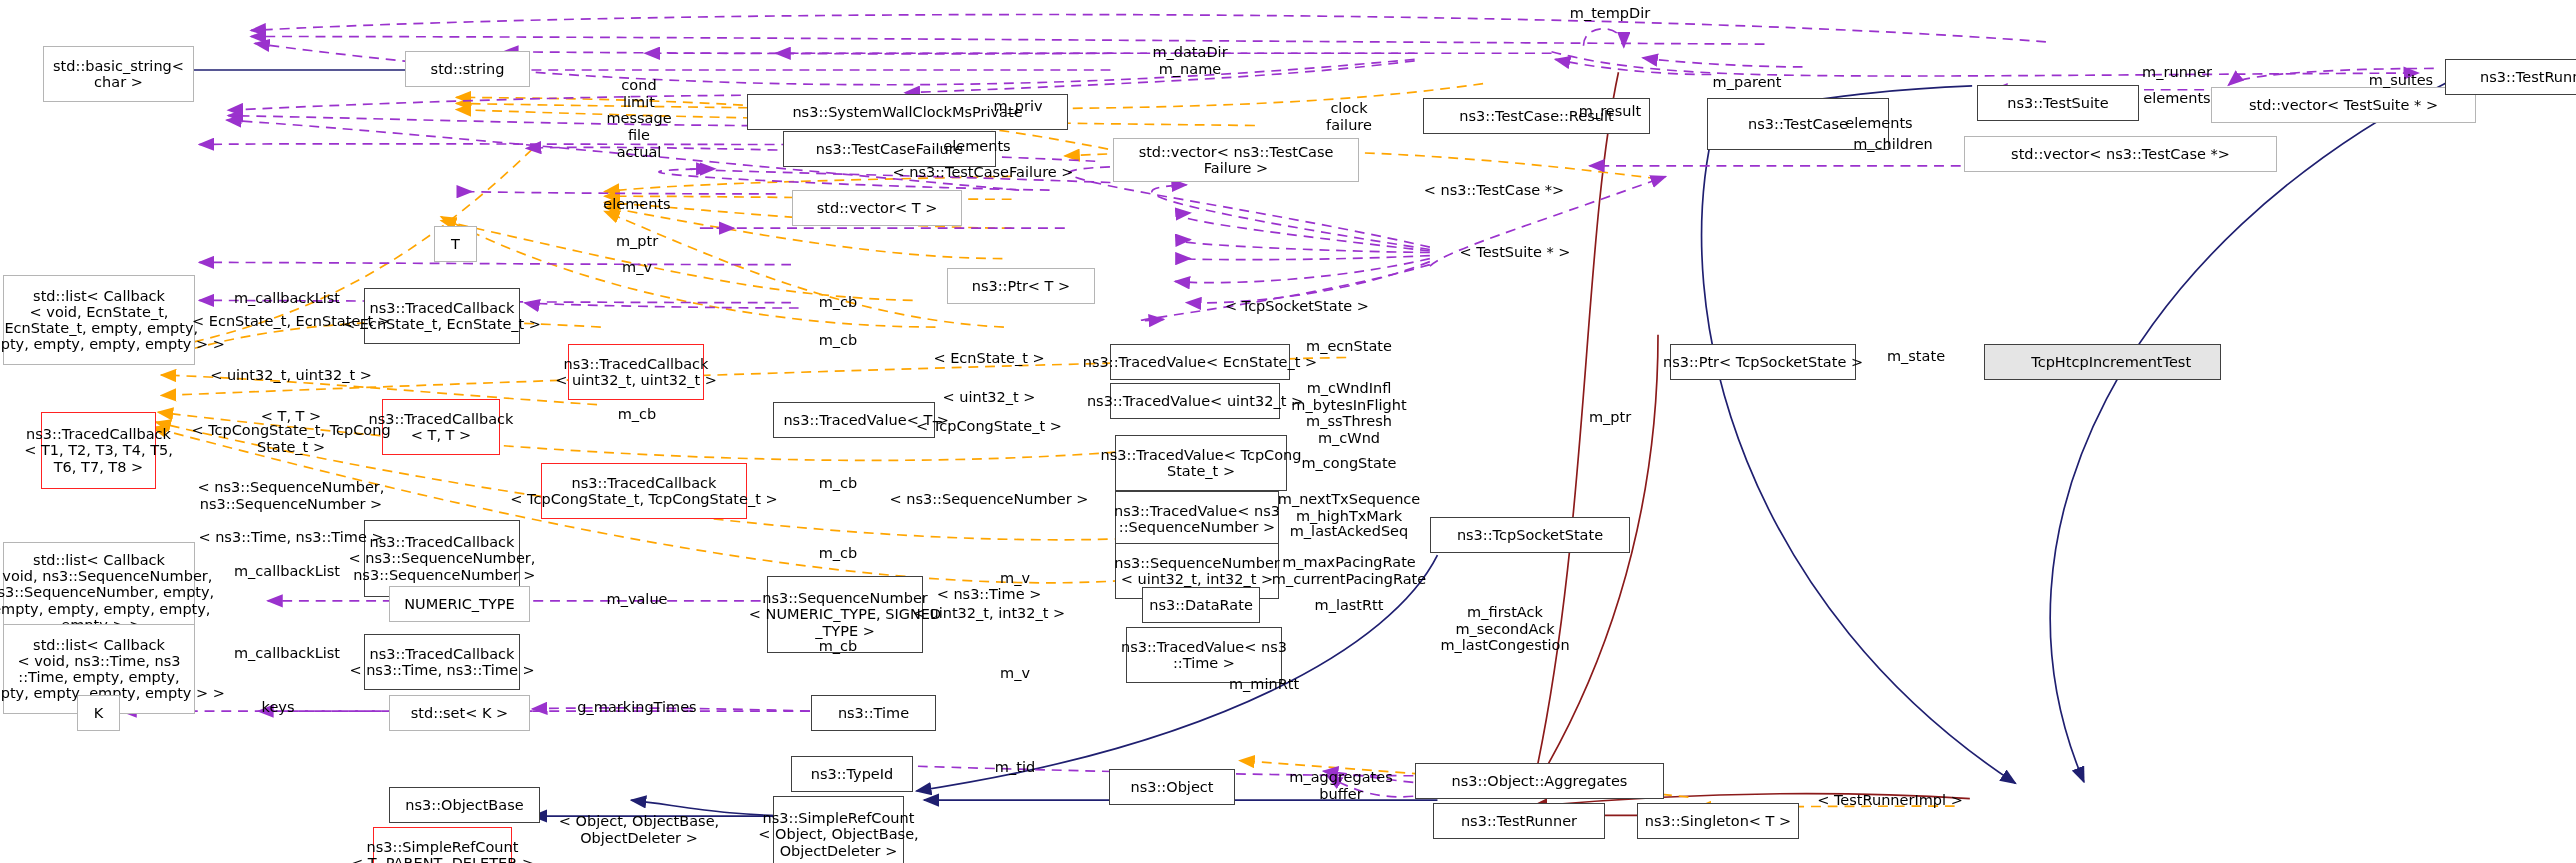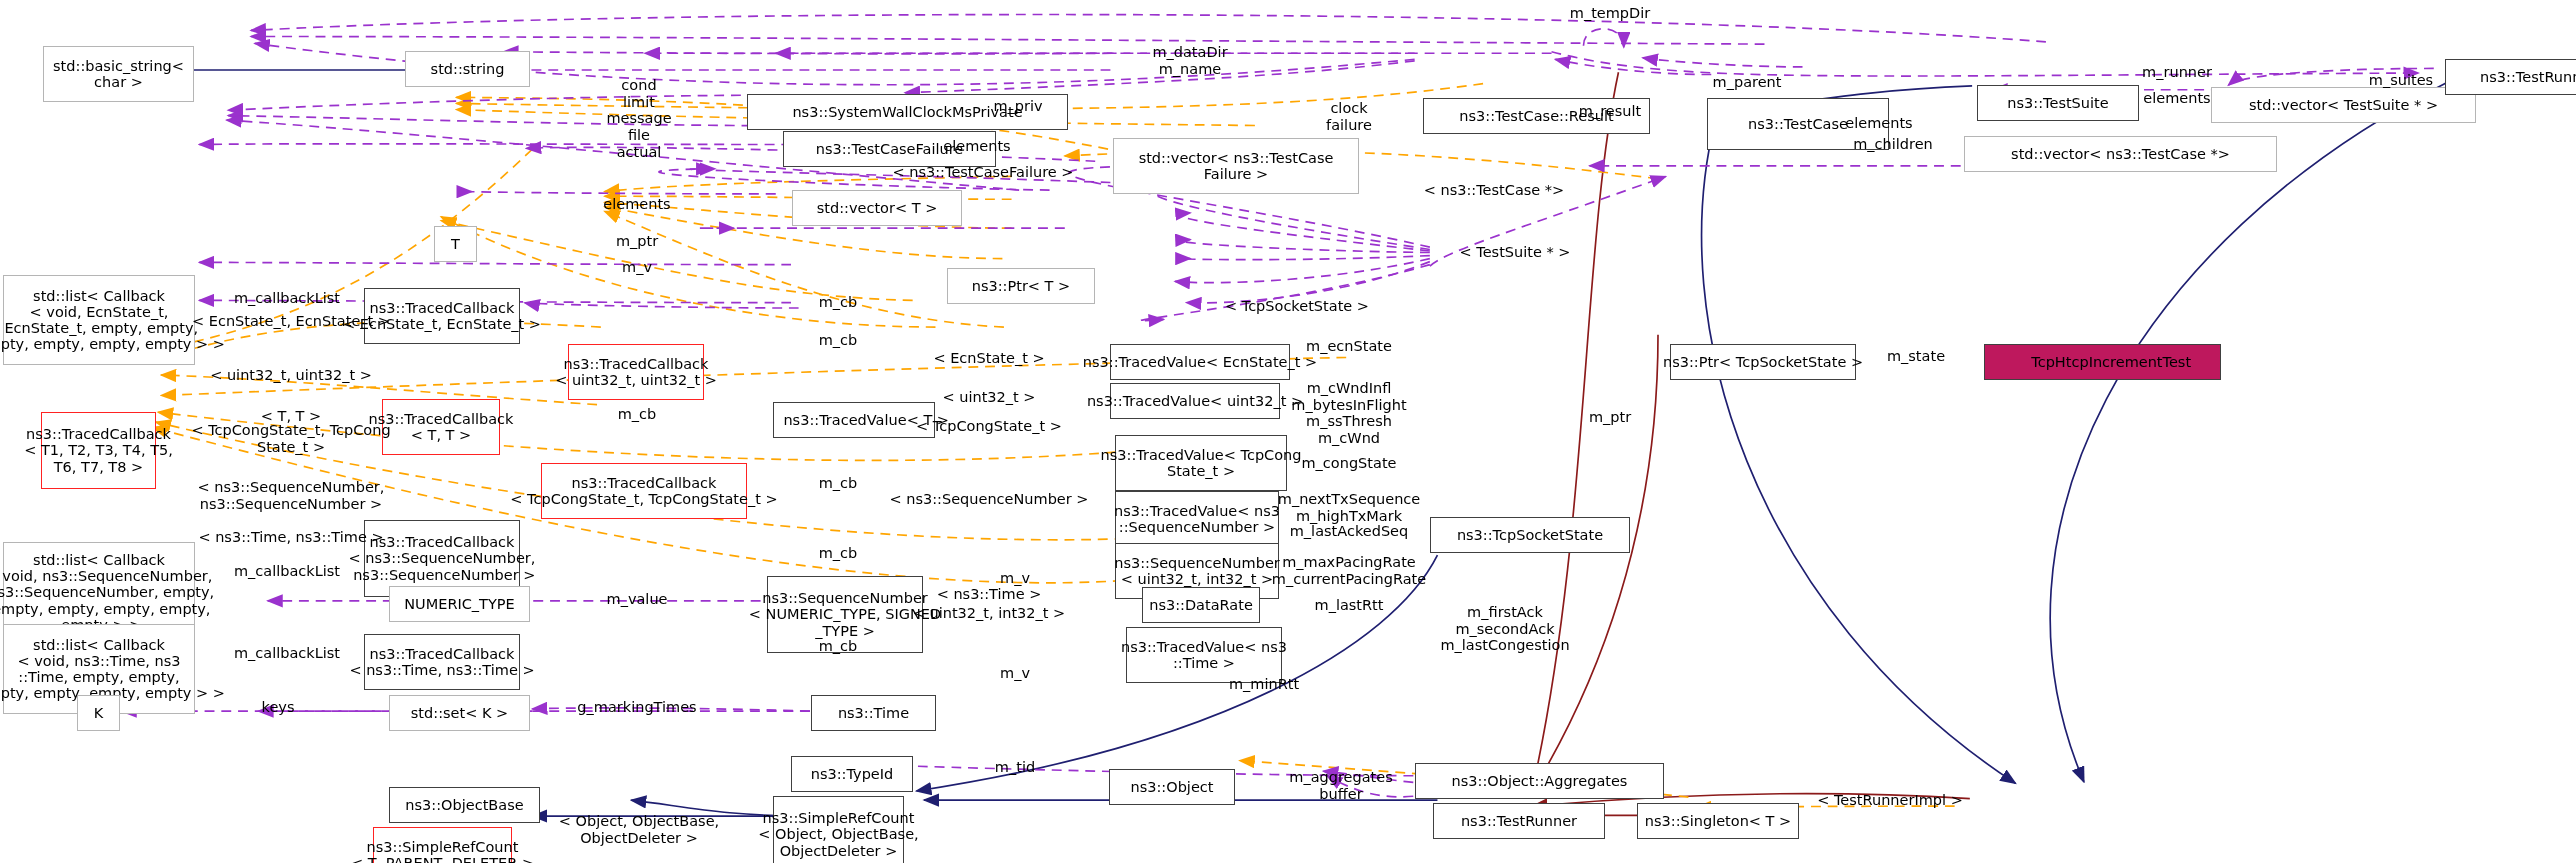--- a/index.html
+++ b/index.html
@@ -5,21 +5,21 @@
   html,body{margin:0;padding:0;background:#ffffff;}
   #canvas{position:relative;width:2576px;height:864px;background:#ffffff;
           font-family:"DejaVu Sans","Liberation Sans",sans-serif;}
   svg#edges{position:absolute;left:0;top:0;width:2576px;height:864px;overflow:visible;}
   .node{position:absolute;box-sizing:border-box;display:flex;align-items:center;
         justify-content:center;text-align:center;background:#ffffff;
         font-size:14.5px;line-height:1.12;color:#000000;padding:1.5px 4.6px;white-space:pre;}
   .n-plain{border:0.8px solid #b5b5b5;}
   .n-bold{border:1.5px solid #404040;}
   .n-red{border:1.5px solid #ff2222;}
-  .n-hl{border:1.5px solid #404040;background:#be185d;padding-left:22px;}
+  .n-hl{border:1.5px solid #404040;background:#e5e5e5;padding-left:22px;}
   .elabel{position:absolute;font-size:14.5px;line-height:1.15;color:#000000;
           text-align:center;white-space:pre;transform:translateX(-50%);}
 </style>
 </head>
 <body>
 
 <div id="canvas">
 
   <svg id="edges" viewBox="0 0 3387 1136" preserveAspectRatio="none">
     <defs>
@@ -147,21 +147,21 @@
         <path d="M1880,348 C1700,400 1400,430 1530,420"></path>
       </g>
     </g>
   </svg>
 
 <div class="node n-plain" style="left: 43px; top: 46px; width: 151px; height: 56px;">std::basic_string&lt;
 char &gt;</div>
     <div class="node n-plain" style="left: 405px; top: 51px; width: 125px; height: 36px;">std::string</div>
     <div class="node n-bold" style="left: 747px; top: 94px; width: 321px; height: 36px;">ns3::SystemWallClockMsPrivate</div>
     <div class="node n-bold" style="left: 783px; top: 131px; width: 213px; height: 36px;">ns3::TestCaseFailure</div>
-    <div class="node n-plain" style="left: 1113px; top: 138px; width: 246px; height: 56px;">std::vector&lt; ns3::TestCase
+    <div class="node n-plain" style="left: 1113px; top: 138px; width: 246px; height: 44px;">std::vector&lt; ns3::TestCase
 Failure &gt;</div>
     <div class="node n-bold" style="left: 1423px; top: 98px; width: 227px; height: 36px;">ns3::TestCase::Result</div>
     <div class="node n-bold" style="left: 1707px; top: 98px; width: 182px; height: 52px;">ns3::TestCase</div>
     <div class="node n-bold" style="left: 1977px; top: 85px; width: 162px; height: 36px;">ns3::TestSuite</div>
     <div class="node n-plain" style="left: 1964px; top: 136px; width: 313px; height: 36px;">std::vector&lt; ns3::TestCase *&gt;</div>
     <div class="node n-plain" style="left: 2211px; top: 87px; width: 265px; height: 36px;">std::vector&lt; TestSuite * &gt;</div>
     <div class="node n-bold" style="left: 2445px; top: 59px; width: 218px; height: 36px;">ns3::TestRunnerImpl</div>
     <div class="node n-plain" style="left: 792px; top: 190px; width: 170px; height: 36px;">std::vector&lt; T &gt;</div>
     <div class="node n-plain" style="left: 434px; top: 226px; width: 43px; height: 36px;">T</div>
     <div class="node n-plain" style="left: 947px; top: 268px; width: 148px; height: 36px;">ns3::Ptr&lt; T &gt;</div>

